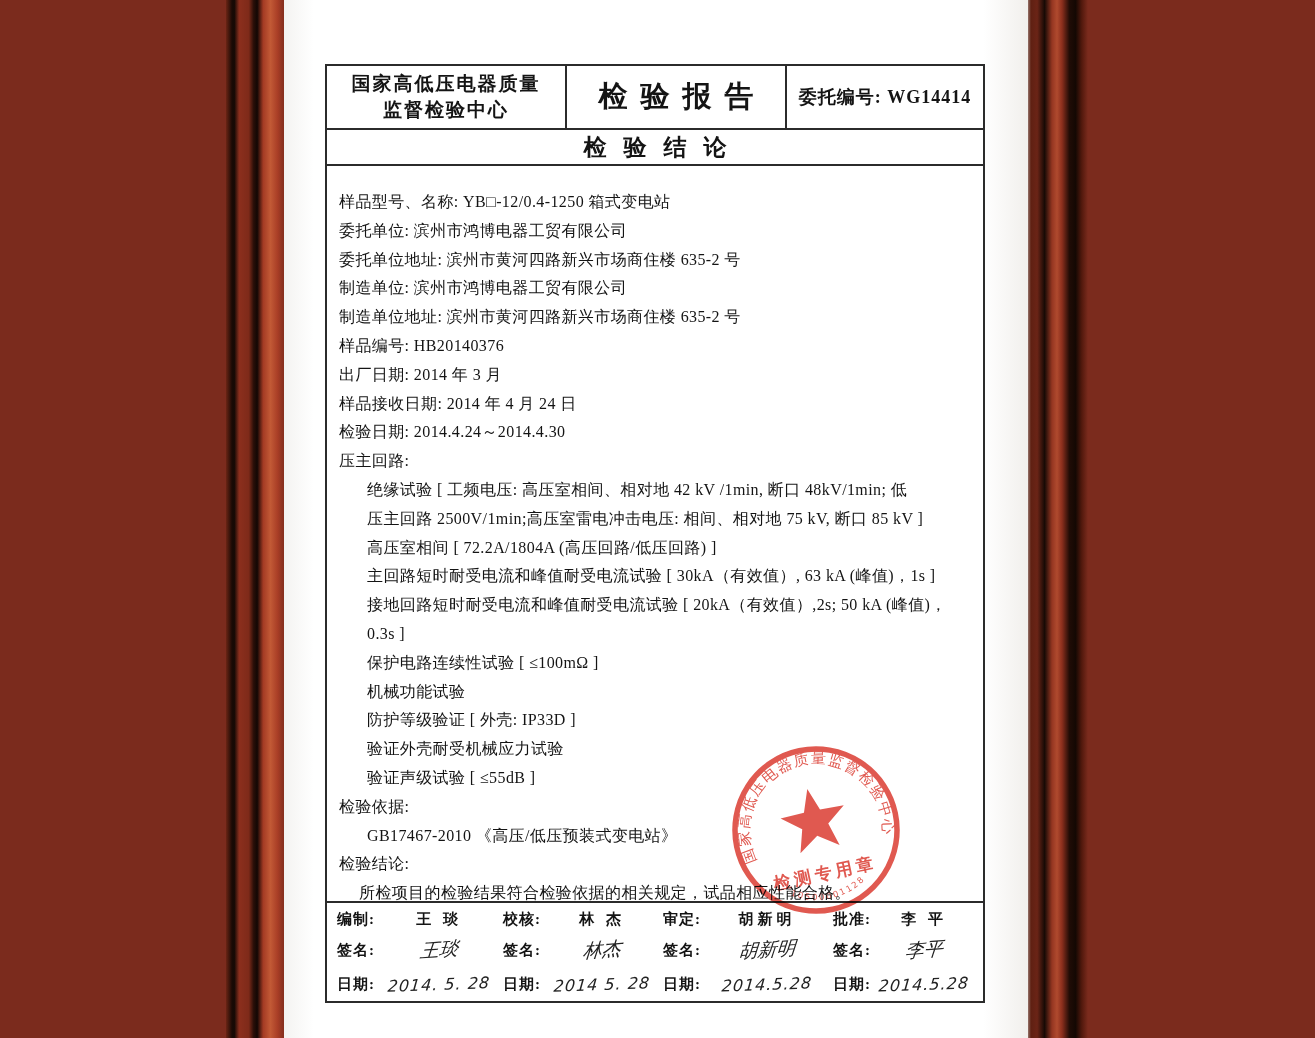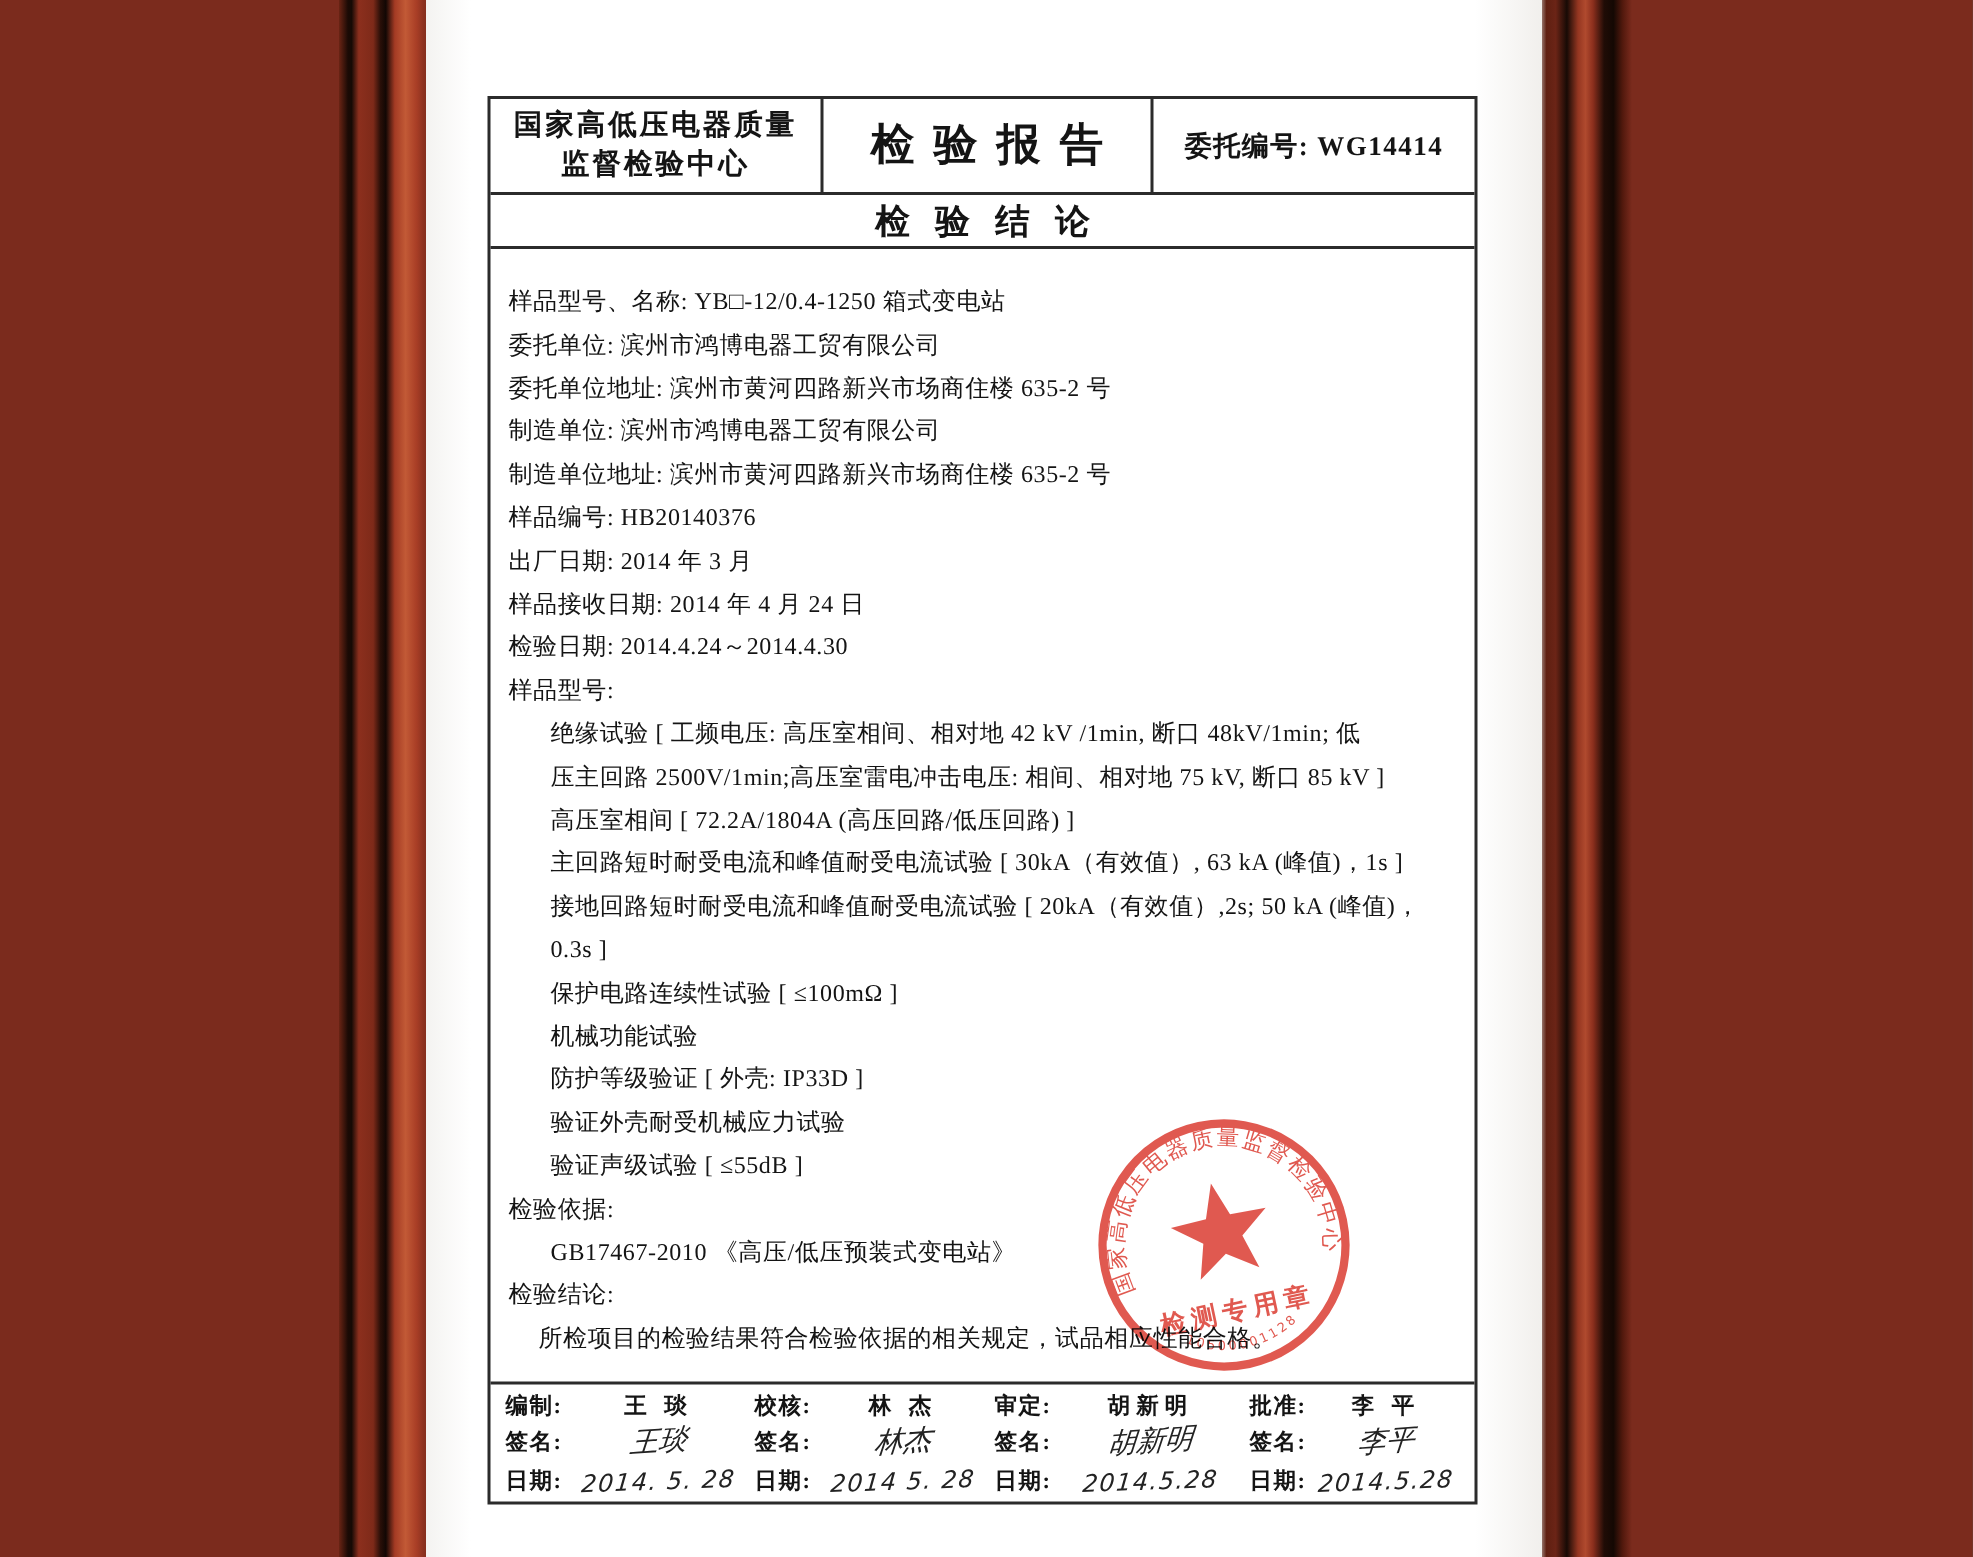--- a/index.html
+++ b/index.html
@@ -40,21 +40,21 @@
     position: absolute;
     left: 325px; top: 64px;
     width: 660px; height: 939px;
     border: 2px solid #2b2b2b;
     display: flex;
     flex-direction: column;
     background: transparent;
   }
   .hdr-row { height: 64px; display: flex; border-bottom: 2px solid #2b2b2b; }
   .hdr-org {
-    width: 222px; border-right: 2px solid #2b2b2b;
+    width: 240px; border-right: 2px solid #2b2b2b;
     display: flex; flex-direction: column; align-items: center; justify-content: center;
     font-size: 19px; font-weight: 700; line-height: 26px; letter-spacing: 2px;
   }
   .hdr-title {
     width: 220px; border-right: 2px solid #2b2b2b;
     display: flex; align-items: center; justify-content: center;
     font-size: 29px; font-weight: 700; letter-spacing: 13px; text-indent: 13px; text-align: center;
   }
   .hdr-ref {
     flex: 1;
@@ -65,21 +65,21 @@
     height: 36px; border-bottom: 2px solid #2b2b2b;
     display: flex; align-items: center; justify-content: center;
     font-size: 23px; font-weight: 700; letter-spacing: 17px; text-indent: 17px;
   }
   .body-cell { flex: 1; padding: 22px 10px 0 12px; overflow: hidden; }
   .bline { height: 28.8px; line-height: 28.8px; font-size: 16px; white-space: nowrap; letter-spacing: 0.4px; }
   .bline.indent { padding-left: 28px; }
   .bline.indent-sm { padding-left: 20px; }
   
   .foot {
-    height: 80px; border-top: 2px solid #2b2b2b;
+    height: 100px; border-top: 2px solid #2b2b2b;
     display: flex; flex-direction: column;
     padding: 4px 8px 0 10px;
   }
   .foot-row { display: grid; grid-template-columns: 166px 160px 170px 144px; }
   .foot-row.r1 { height: 28px; align-items: center; }
   .foot-row.r2 { height: 38px; align-items: center; }
   .foot-row.r3 { height: 36px; align-items: center; }
   .fcell { display: flex; align-items: center; overflow: visible; }
   .flabel { font-size: 15px; font-weight: 700; letter-spacing: 1px; white-space: nowrap; }
   .fname { flex: 1; text-align: center; font-size: 15px; font-weight: 700; letter-spacing: 4px; white-space: nowrap; }
@@ -127,21 +127,21 @@
     <div class="body-cell">
       <div class="bline">样品型号、名称: YB□-12/0.4-1250   箱式变电站</div>
       <div class="bline">委托单位: 滨州市鸿博电器工贸有限公司</div>
       <div class="bline">委托单位地址: 滨州市黄河四路新兴市场商住楼 635-2 号</div>
       <div class="bline">制造单位: 滨州市鸿博电器工贸有限公司</div>
       <div class="bline">制造单位地址: 滨州市黄河四路新兴市场商住楼 635-2 号</div>
       <div class="bline">样品编号: HB20140376</div>
       <div class="bline">出厂日期: 2014 年 3 月</div>
       <div class="bline">样品接收日期: 2014 年 4 月 24 日</div>
       <div class="bline">检验日期: 2014.4.24～2014.4.30</div>
-      <div class="bline">样品型号:</div>
+      <div class="bline">压主回路:</div>
       <div class="bline indent">绝缘试验 [ 工频电压: 高压室相间、相对地 42 kV /1min, 断口 48kV/1min; 低</div>
       <div class="bline indent">压主回路 2500V/1min;高压室雷电冲击电压: 相间、相对地 75 kV, 断口 85 kV ]</div>
       <div class="bline indent">高压室相间 [ 72.2A/1804A (高压回路/低压回路) ]</div>
       <div class="bline indent">主回路短时耐受电流和峰值耐受电流试验 [ 30kA（有效值）, 63 kA (峰值)，1s ]</div>
       <div class="bline indent">接地回路短时耐受电流和峰值耐受电流试验 [ 20kA（有效值）,2s; 50 kA (峰值)，</div>
       <div class="bline indent">0.3s ]</div>
       <div class="bline indent">保护电路连续性试验 [ ≤100mΩ ]</div>
       <div class="bline indent">机械功能试验</div>
       <div class="bline indent">防护等级验证 [ 外壳: IP33D ]</div>
       <div class="bline indent">验证外壳耐受机械应力试验</div>

